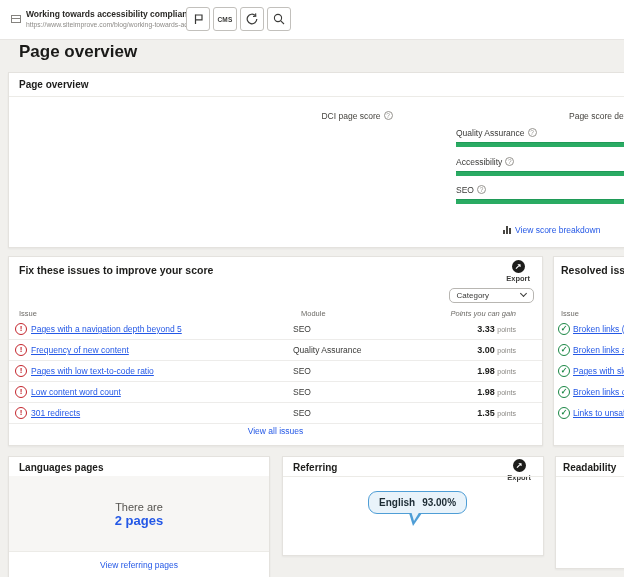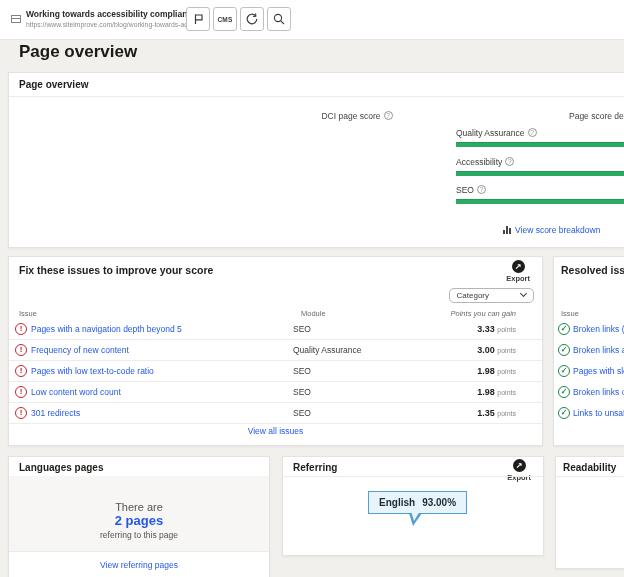--- a/index.html
+++ b/index.html
@@ -84,21 +84,21 @@
     border-top:1px solid #1f9a57; }
   .breakdown { position:absolute; left:494px; top:152px; font-size:8.5px;
     white-space:nowrap; display:flex; align-items:center; }
 
   
   .thead { position:absolute; left:0; right:0; top:52px; font-size:7.5px; color:#6d6b67; }
   .issue-rows { position:absolute; left:0; right:0; top:62px; }
   .irow { position:relative; height:21px; border-bottom:1px solid #edecea; }
   .irow .err-icon, .irow .ok-icon { position:absolute; left:6px; top:4px; }
   .irow .i-link { position:absolute; left:22px; top:5px; font-size:8.5px;
-    white-space:nowrap; }
+    white-space:nowrap;text-decoration:underline; }
   .irow .i-mod { position:absolute; left:284px; top:5px; font-size:8.5px; color:#3a3a38; }
   .irow .i-pts { position:absolute; right:26px; top:5px; font-size:9px; font-weight:bold;
     color:#1d1d1b; white-space:nowrap; }
   .irow .i-unit { font-size:7px; font-weight:normal; color:#8a8884; }
   .view-all { position:absolute; left:0; right:0; top:169px; text-align:center;
     font-size:8.5px; }
   .cat-btn { position:absolute; right:8px; top:31px; height:15px; padding:0 7px;
     background:#fff; border:1px solid #b8b6b2; border-radius:5px; font-size:8px;
     color:#3a3a38; display:flex; align-items:center; cursor:pointer;gap:27px; }
 
@@ -109,21 +109,21 @@
     font-size:11px; color:#55534f; }
   .rp-count { position:absolute; left:0; right:0; top:56px; text-align:center;
     font-size:13px; font-weight:bold; }
   .rp-l2 { position:absolute; left:0; right:0; top:73px; text-align:center;
     font-size:8.5px; color:#55534f; }
   .rp-foot { position:absolute; left:0; right:0; top:103px; text-align:center;
     font-size:8.5px; }
 
   
   .bubble { position:absolute; left:85px; top:34px; height:23px; padding:0 10px;
-    background:#e9f3fa; border:1.5px solid #4f9ed6; border-radius:0; display:flex;
+    background:#e9f3fa; border:1.5px solid #4f9ed6; border-radius:9px; display:flex;
     align-items:center; gap:7px; font-size:10px; font-weight:bold; color:#1c2b33;
     white-space:nowrap; }
   .bubble::before { content:""; position:absolute; left:40px; top:100%; width:0; height:0;
     border-left:4px solid transparent; border-right:9px solid transparent;
     border-top:13px solid #4f9ed6; }
   .bubble::after { content:""; position:absolute; left:42px; top:100%; margin-top:-2px;
     width:0; height:0; border-left:3px solid transparent;
     border-right:6.5px solid transparent; border-top:10px solid #e9f3fa; }
 </style>
 </head>
@@ -272,21 +272,20 @@
   </div>
 
   <div class="card" style="left:8px; top:456px; width:262px; height:135px;">
     <div class="card-title" style="left:10px; top:5px;">Languages pages</div>
     <div class="hdr-line" style="top:19px;"></div>
     <div class="rp-body"></div>
     <div class="rp-l1">There are</div>
     <div class="rp-count">
       <a class="lnk">2 pages</a>
     </div>
-    <div class="rp-l2">referring to this page</div>
     <div class="hdr-line" style="top:94px;"></div>
     <div class="rp-foot">
       <a class="lnk">View referring pages</a>
     </div>
   </div>
 
   <div class="card" style="left:282px; top:456px; width:262px; height:100px;">
     <div class="card-title" style="left:10px; top:5px;">Referring</div>
     <div class="export-wrap" style="right:12px; top:2px;">
       <span class="export-icon"></span>

